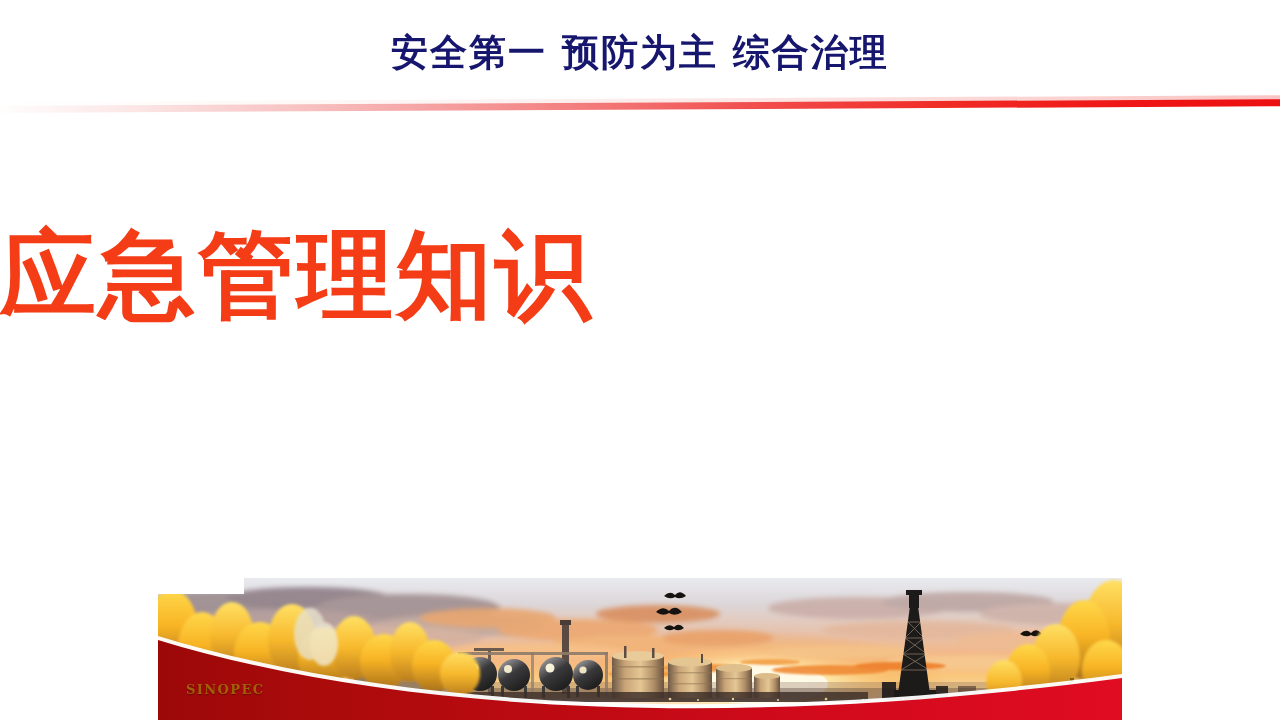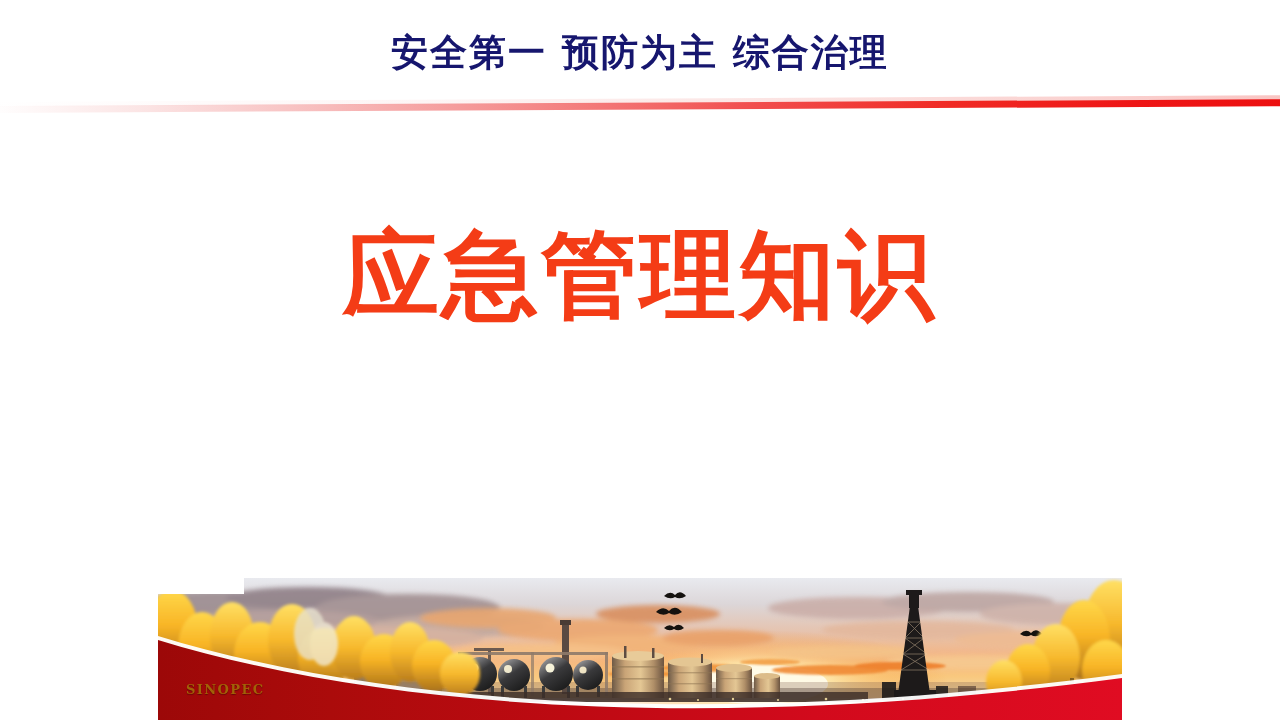--- a/index.html
+++ b/index.html
@@ -78,21 +78,21 @@
         rgba(250,210,208,0.75) 70%,
         rgba(248,186,184,0.85) 100%);
   }
 
   
   .main-title {
     position: absolute;
     top: 222px;
     left: 0;
     width: 1280px;
-    text-align: center;
+    text-align: left;
     font-size: 96px;
     font-weight: bold;
     letter-spacing: 3px;
     color: #f43c16;
     line-height: 1.12;
     white-space: nowrap;
     font-family: "DejaVu Sans", "Liberation Sans", sans-serif;
   }
 
   

